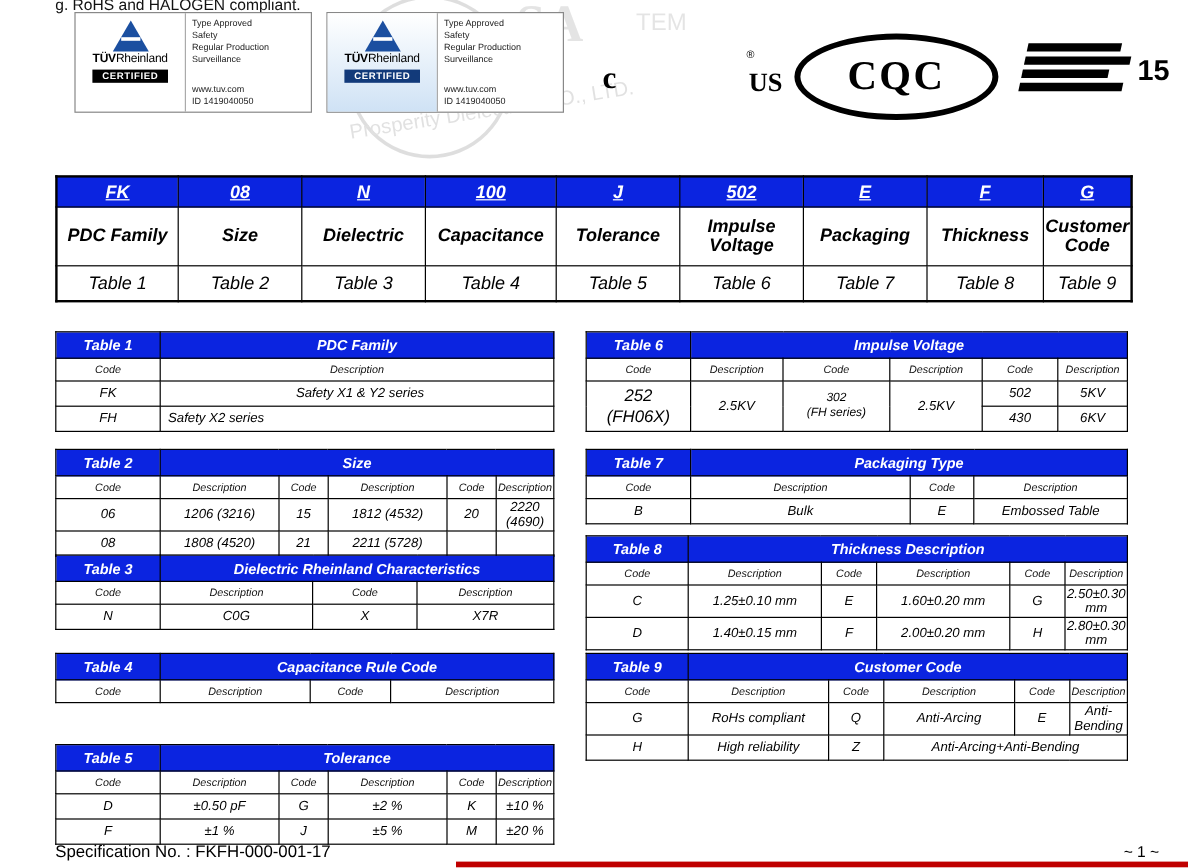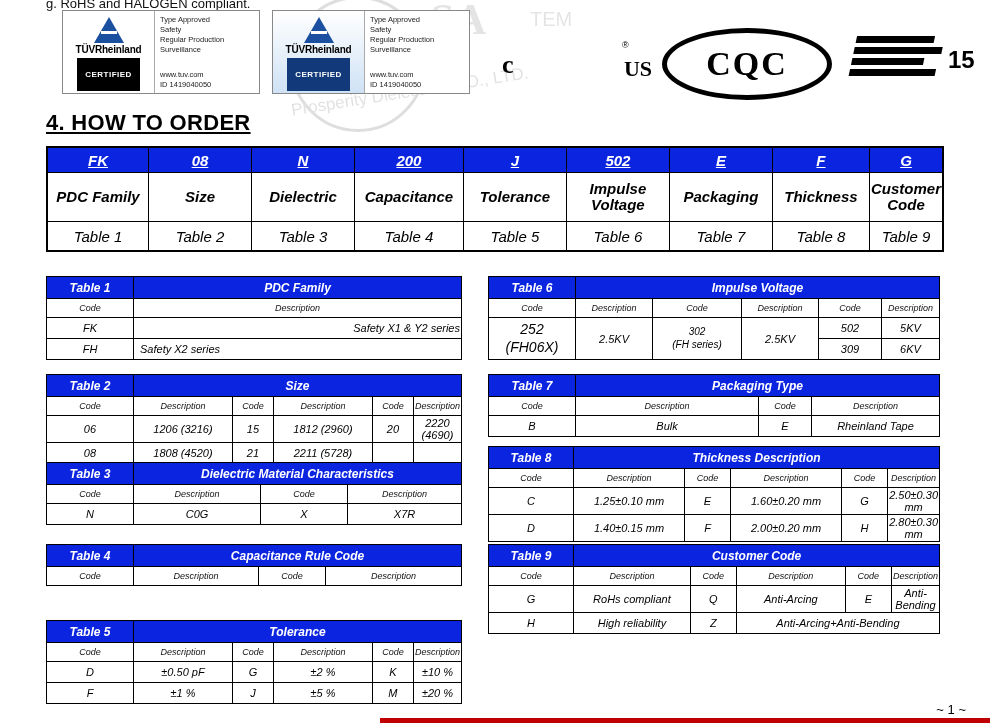--- a/index.html
+++ b/index.html
@@ -30,24 +30,24 @@
   .tuv .right div{font-size:7.5px;line-height:1.35;color:#222;}
   .tri{
     width:0;height:0;border-left:15px solid transparent;border-right:15px solid transparent;
     border-bottom:26px solid #1b4fa0;position:relative;margin-bottom:1px;
   }
   .tri:after{
     content:"";position:absolute;left:-8px;top:14px;width:16px;height:0;
     border-bottom:3px solid #fff;
   }
   .tuvword{font-size:10px;font-weight:bold;letter-spacing:-.2px;}
-  .tuvword i{font-style:normal;font-weight:bold;margin-top:40px;}
+  .tuvword i{font-style:normal;font-weight:normal;margin-top:40px;}
   .certified{
     margin-top:3px;background:#000;color:#fff;font-size:8px;font-weight:bold;
-    padding:12px 8px;letter-spacing:.5px;
+    padding:1px 8px;letter-spacing:.5px;
   }
   .tuv.blue .left{background:linear-gradient(#ffffff,#cfe2f5);}
   .tuv.blue .certified{background:#123a7a;}
 
   
   .ul-mark{position:absolute;left:440px;top:12px;width:150px;height:74px;}
   .ul-c{position:absolute;left:0;top:28px;font-size:26px;font-weight:bold;font-family:"Liberation Serif",serif;}
   .ul-us{position:absolute;right:0;top:34px;font-size:22px;font-weight:bold;font-family:"Liberation Serif",serif;}
   .ul-circle{
     position:absolute;left:24px;top:4px;width:92px;height:64px;border:5px solid #000;
@@ -189,29 +189,28 @@
       <div class="bars">
         <div class="b"></div>
           <div class="b"></div>
           <div class="b"></div>
           <div class="b"></div>
       </div>
       <div class="num">15</div>
     </div>
   </div>
 
-  <div class="sec-title">4. HOW TO ORDER</div>
 
   <table class="order">
     <tbody>
         <tr class="codes">
       <td style="width:98px">FK</td>
       <td style="width:100px">08</td>
       <td style="width:100px">N</td>
-      <td style="width:106px">200</td>
+      <td style="width:106px">100</td>
       <td style="width:100px">J</td>
       <td style="width:100px">502</td>
       <td style="width:100px">E</td>
       <td style="width:94px">F</td>
       <td>G</td>
     </tr>
     <tr class="names">
       <td>PDC Family</td>
       <td>Size</td>
       <td>Dielectric</td>
@@ -241,21 +240,21 @@
         <tr class="hdr">
       <td style="width:84px">Table 1</td>
       <td>PDC Family</td>
     </tr>
     <tr class="sub">
       <td>Code</td>
       <td>Description</td>
     </tr>
     <tr class="row">
       <td>FK</td>
-      <td style="text-align:right;padding-left:6px">Safety X1 &amp; Y2 series</td>
+      <td style="text-align:center;padding-left:6px">Safety X1 &amp; Y2 series</td>
     </tr>
     <tr class="row">
       <td>FH</td>
       <td style="text-align:left;padding-left:6px">Safety X2 series</td>
     </tr>
   </tbody>
     </table>
 
   <table class="t" style="left:46px;top:374px;width:416px;">
     <tbody>
@@ -268,40 +267,40 @@
       <td style="width:96px">Description</td>
       <td style="width:38px">Code</td>
       <td style="width:96px">Description</td>
       <td style="width:38px">Code</td>
       <td>Description</td>
     </tr>
     <tr class="row">
       <td>06</td>
       <td>1206 (3216)</td>
       <td>15</td>
-      <td>1812 (2960)</td>
+      <td>1812 (4532)</td>
       <td>20</td>
       <td>2220 (4690)</td>
     </tr>
     <tr class="row">
       <td>08</td>
       <td>1808 (4520)</td>
       <td>21</td>
       <td>2211 (5728)</td>
       <td></td>
       <td></td>
     </tr>
   </tbody>
     </table>
 
   <table class="t" style="left:46px;top:462px;width:416px;">
     <tbody>
         <tr class="hdr">
       <td style="width:84px">Table 3</td>
-      <td colspan="3">Dielectric Material Characteristics</td>
+      <td colspan="3">Dielectric Rheinland Characteristics</td>
     </tr>
     <tr class="sub">
       <td style="width:84px">Code</td>
       <td style="width:124px">Description</td>
       <td style="width:84px">Code</td>
       <td>Description</td>
     </tr>
     <tr class="row">
       <td>N</td>
       <td>C0G</td>
@@ -379,21 +378,21 @@
       </td>
       <td rowspan="2">2.5KV</td>
       <td rowspan="2" style="font-size:10px;line-height:1.25">
         302<br>(FH series)
       </td>
       <td rowspan="2">2.5KV</td>
       <td>502</td>
       <td>5KV</td>
     </tr>
     <tr class="row">
-      <td>309</td>
+      <td>430</td>
       <td>6KV</td>
     </tr>
   </tbody>
     </table>
 
   <table class="t" style="left:488px;top:374px;width:452px;">
     <tbody>
         <tr class="hdr">
       <td style="width:84px">Table 7</td>
       <td colspan="3">Packaging Type</td>
@@ -401,21 +400,21 @@
     <tr class="sub">
       <td style="width:50px">Code</td>
       <td style="width:180px">Description</td>
       <td style="width:50px">Code</td>
       <td>Description</td>
     </tr>
     <tr class="row">
       <td>B</td>
       <td>Bulk</td>
       <td>E</td>
-      <td>Rheinland Tape</td>
+      <td>Embossed Table</td>
     </tr>
   </tbody>
     </table>
 
   <table class="t" style="left:488px;top:446px;width:452px;">
     <tbody>
         <tr class="hdr">
       <td style="width:84px">Table 8</td>
       <td colspan="5">Thickness Description</td>
     </tr>
@@ -470,16 +469,17 @@
     </tr>
     <tr class="row">
       <td>H</td>
       <td>High reliability</td>
       <td>Z</td>
       <td colspan="3">Anti-Arcing+Anti-Bending</td>
     </tr>
   </tbody>
     </table>
 
+  <div class="footer">Specification No. : FKFH-000-001-17</div>
   <div class="pageno">~ 1 ~</div>
   <div class="redbar"></div>
 
 </div>
 
 </body></html>

